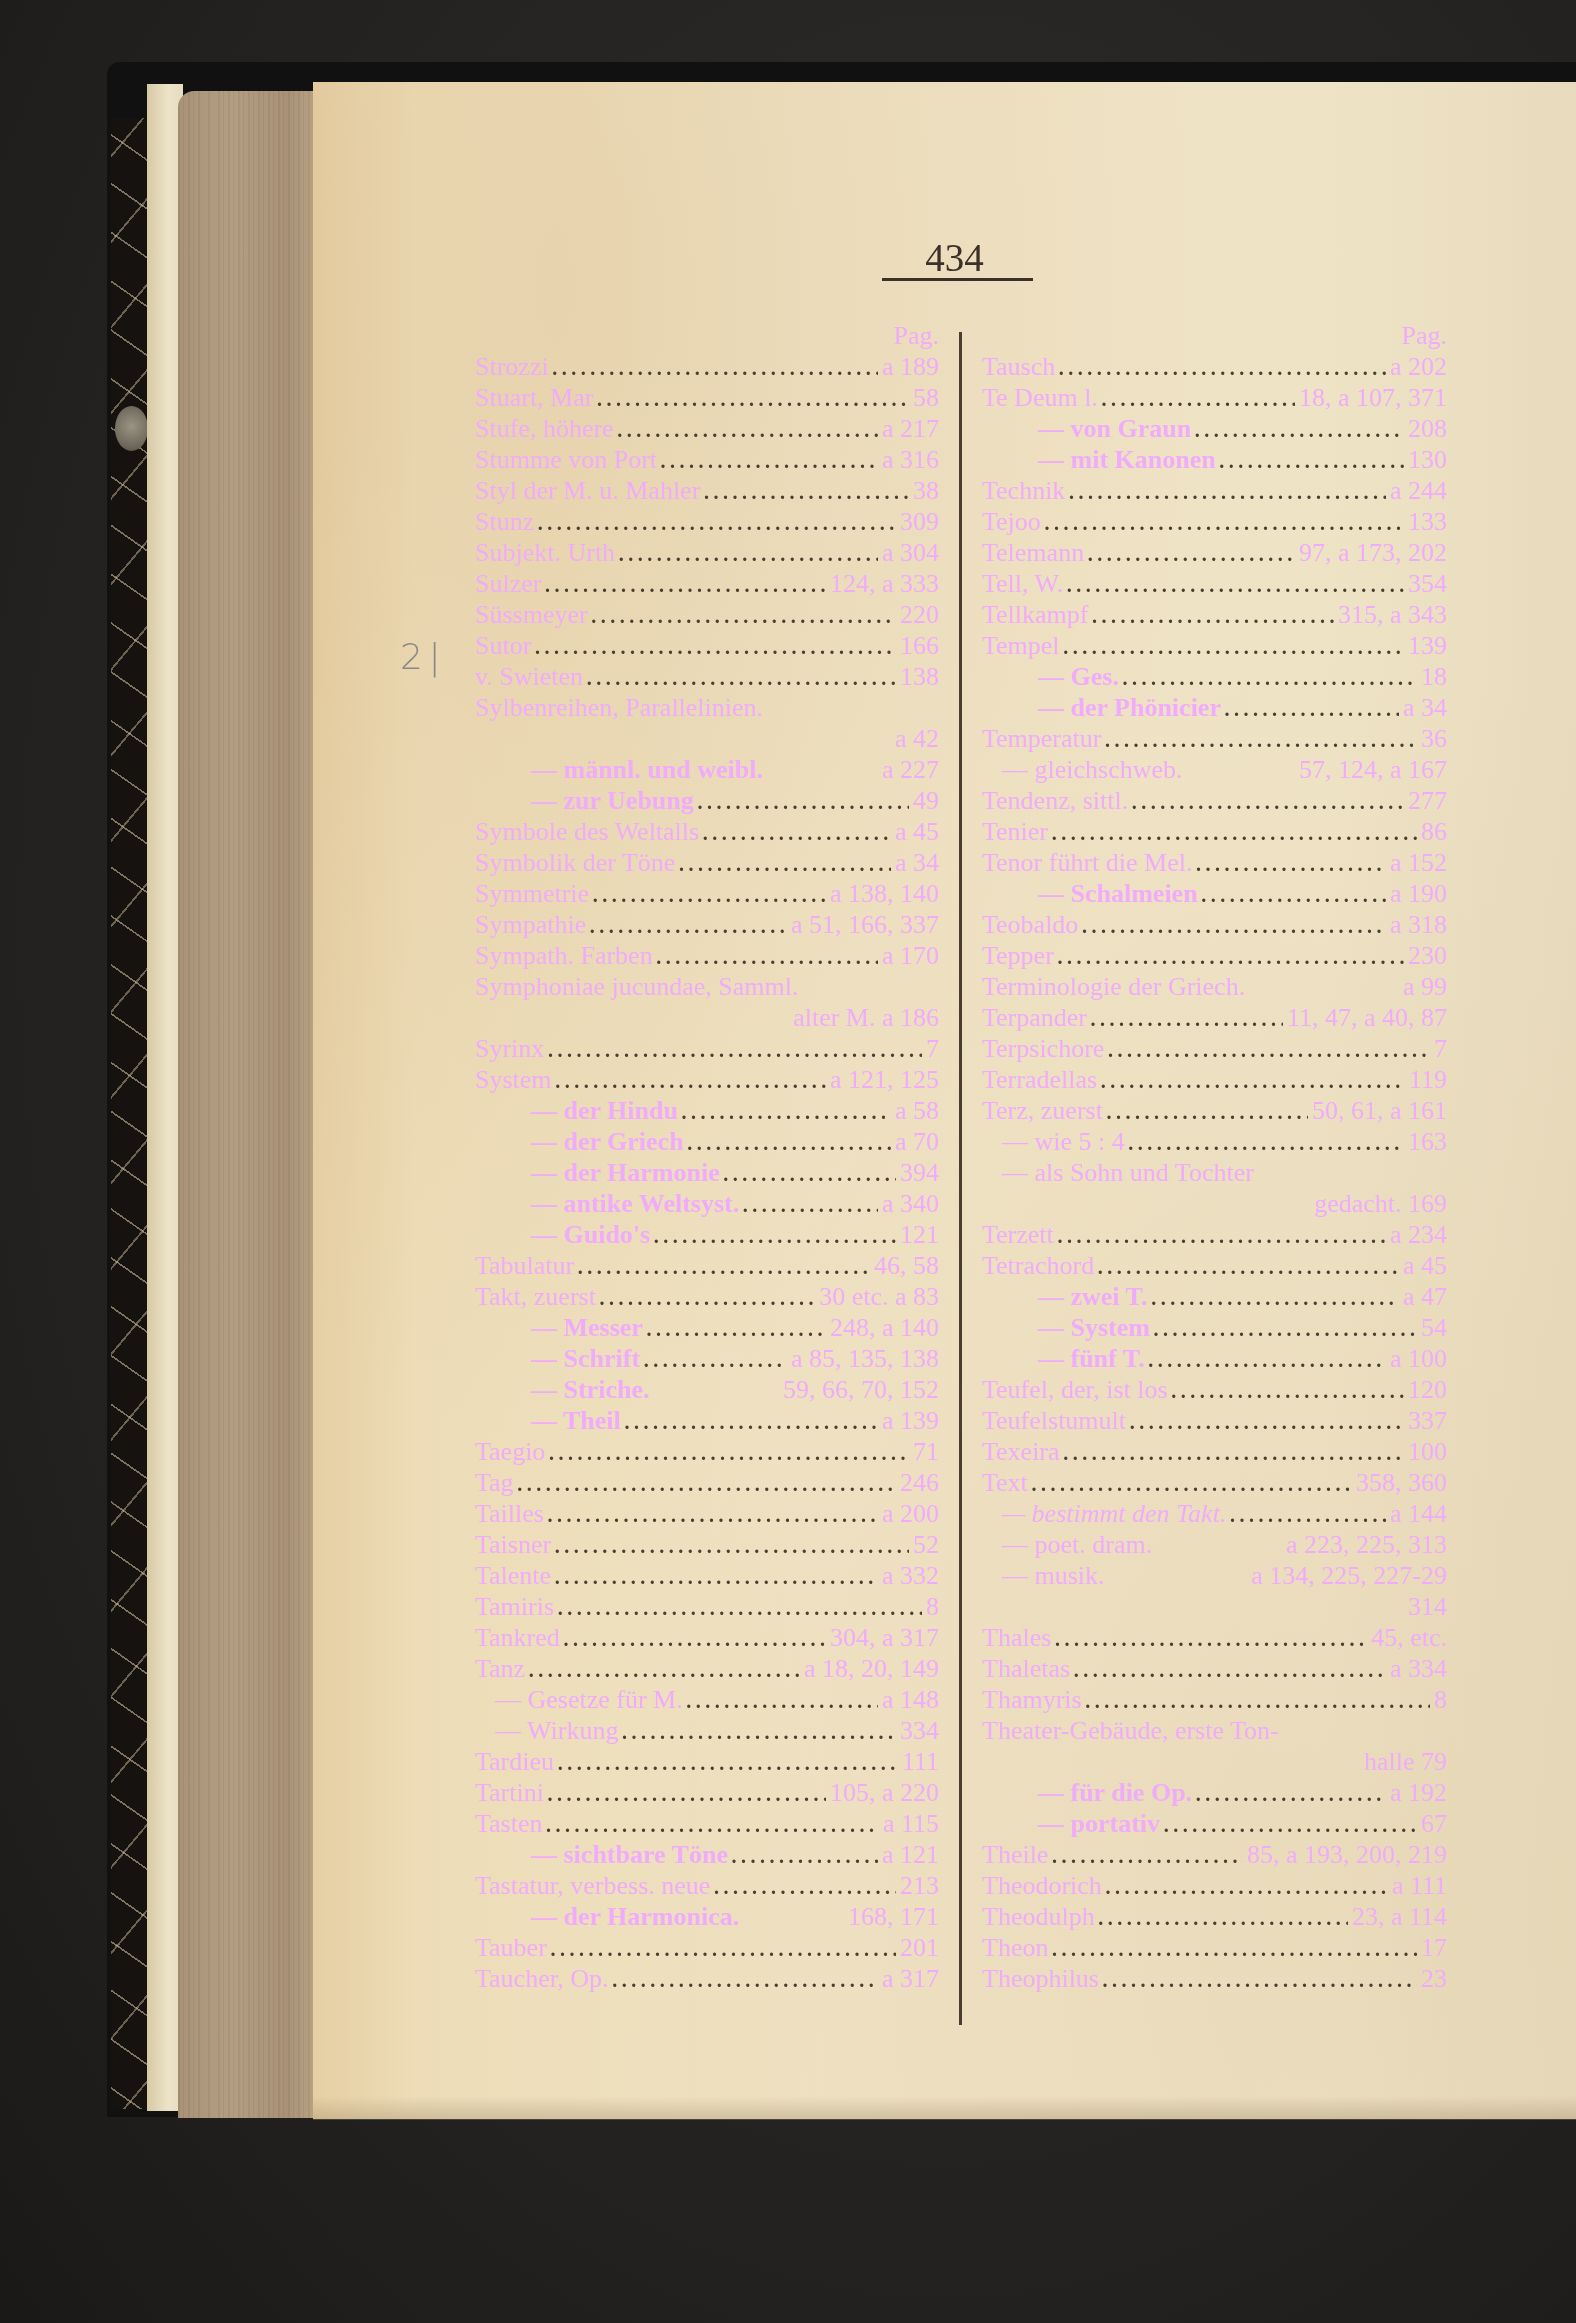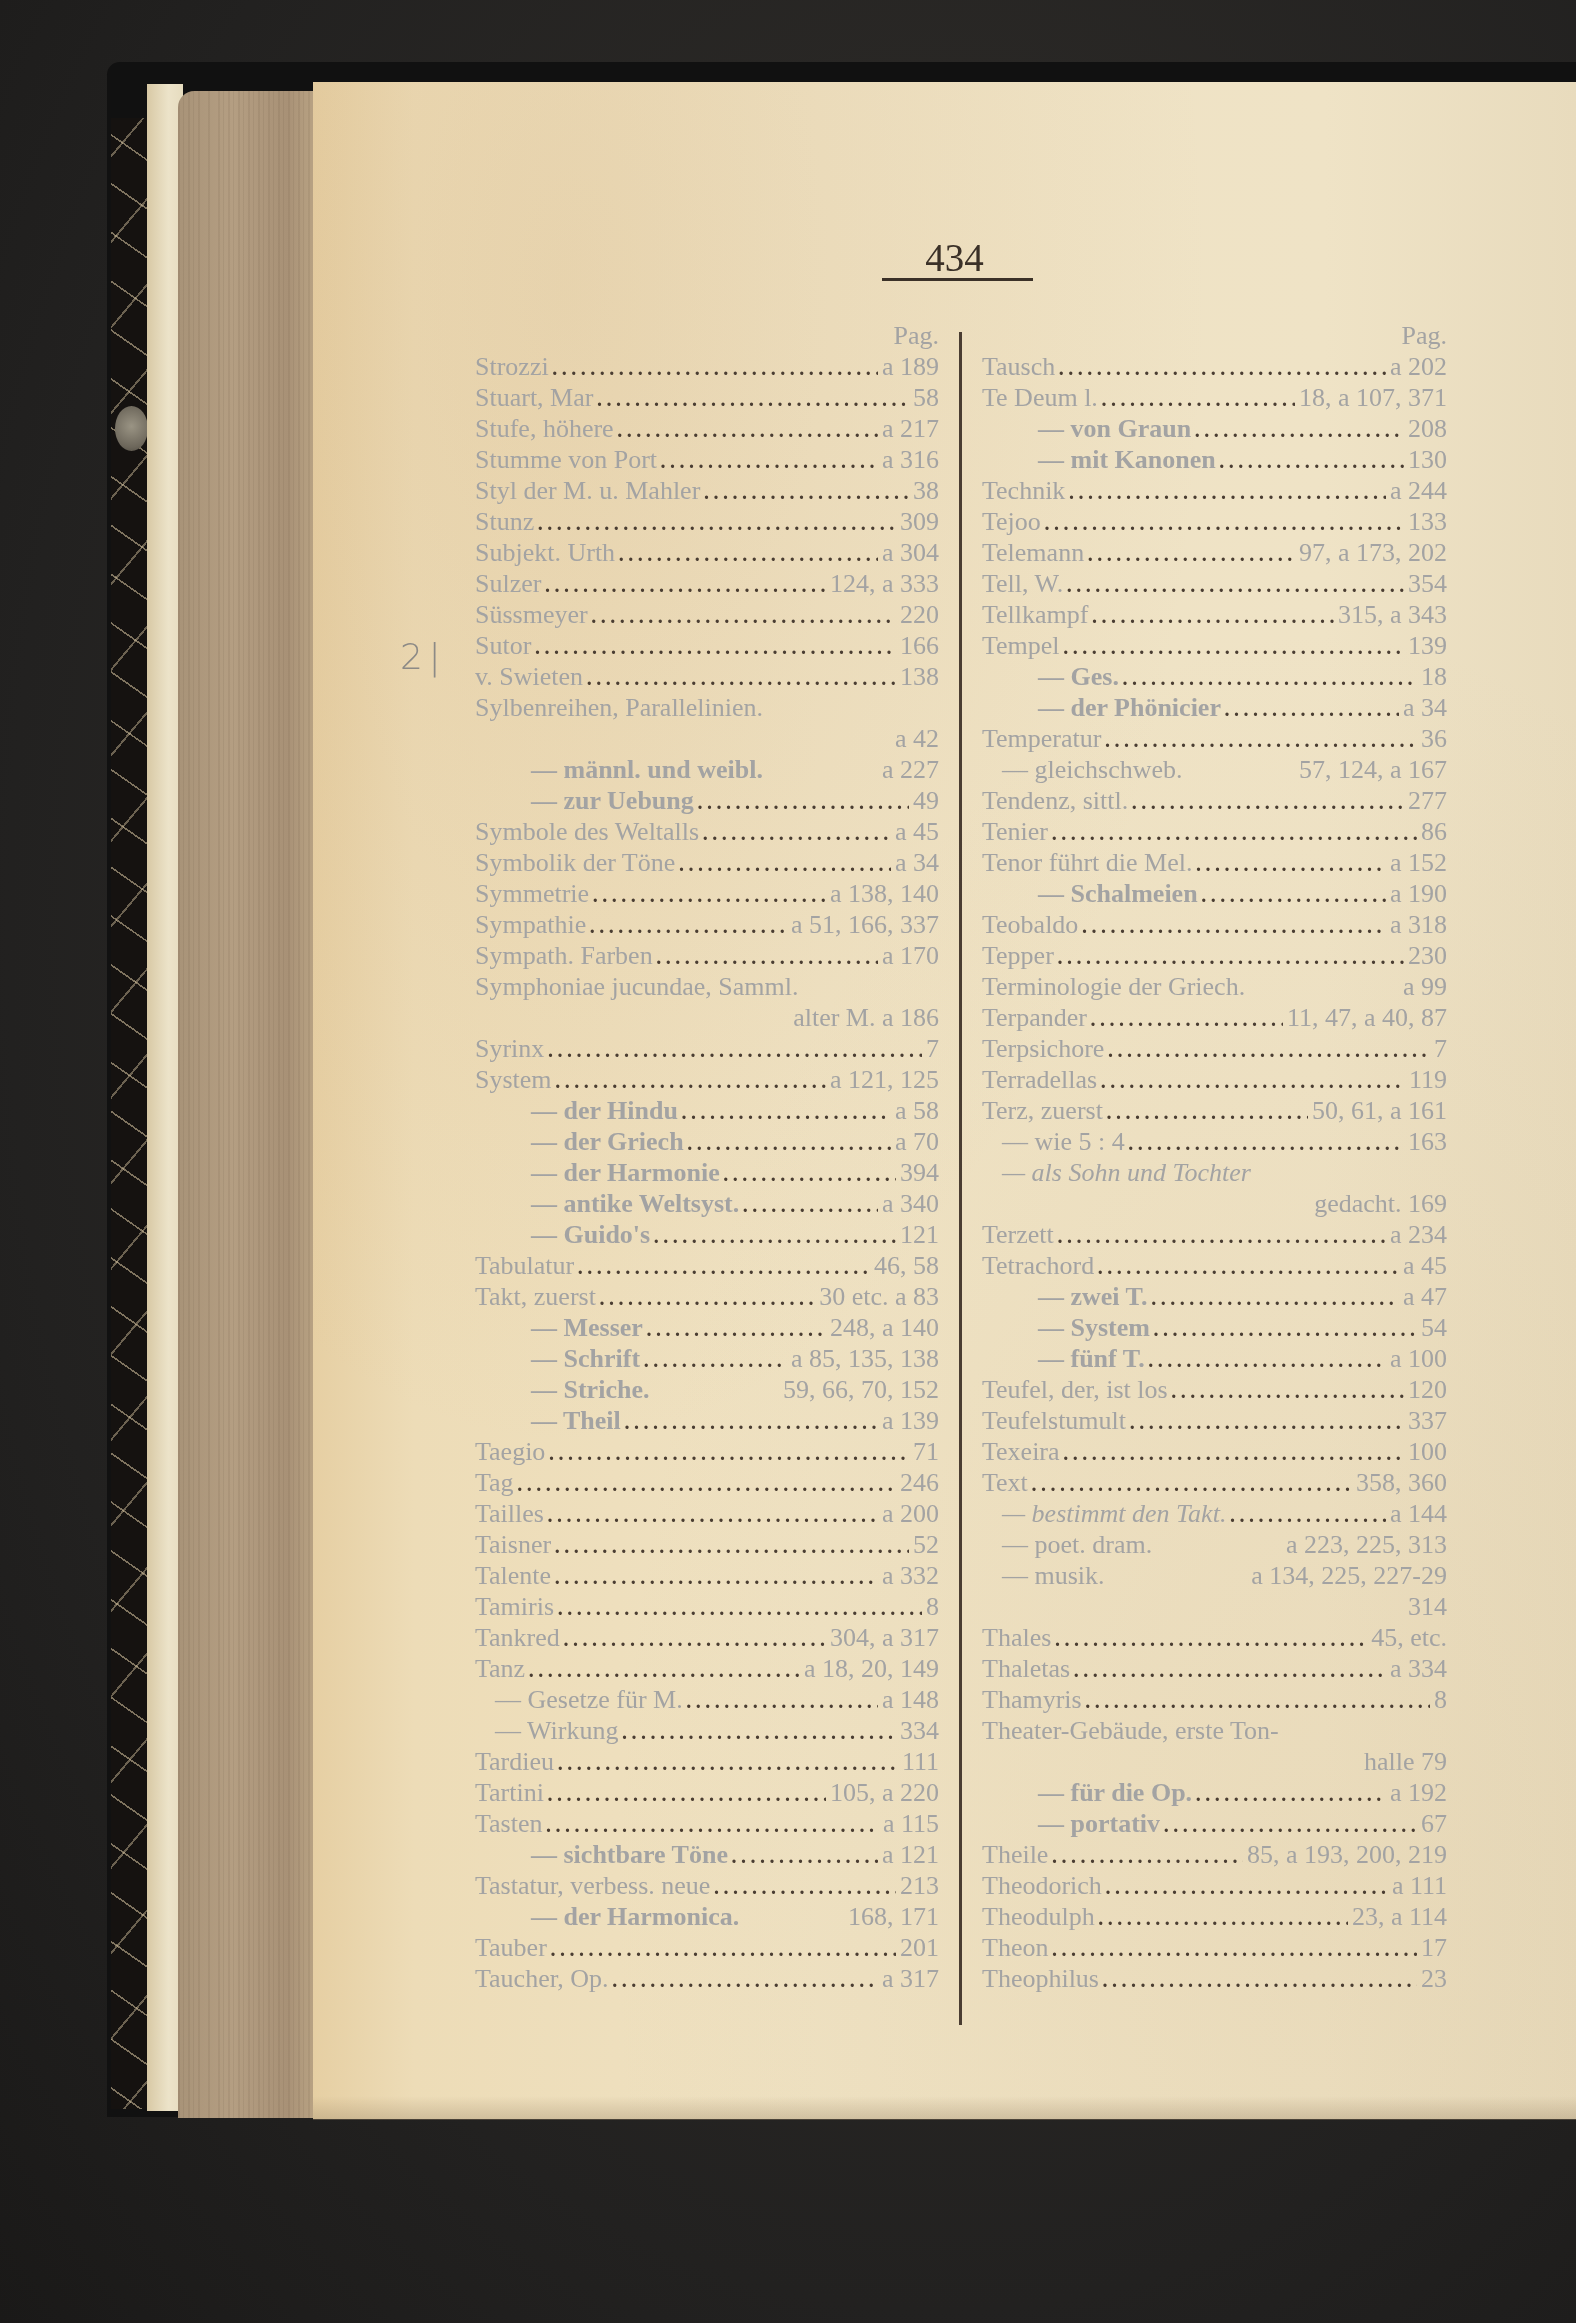--- a/index.html
+++ b/index.html
@@ -61,21 +61,21 @@
   .folio {
     position: absolute; left: 882px; top: 235px; width: 145px;
     text-align: center; font-size: 39px; color: #3b3128;
   }
   .folio-rule {
     position: absolute; left: 882px; top: 278px; width: 151px; height: 2.7px;
     background: #3b3128;
   }
   .column {
     position: absolute; top: 320px;
-    color: #a3a3a3;
+    color: #f0abfc;
     font-size: 26px; line-height: 31px;
   }
   .col-left { left: 475px; width: 464px; }
   .col-right { left: 982px; width: 465px; }
   .col-divider {
     position: absolute; left: 959px; top: 332px; width: 2.7px; height: 1693px;
     background: #4a3d32;
   }
   .pag { text-align: right; height: 31px; }
   .entry {
@@ -511,21 +511,21 @@
         <span class="term">Terz, zuerst</span>
         <span class="leader"></span>
         <span class="pages">50, 61, a 161</span>
       </div>
       <div class="entry">
         <span class="term" style="padding-left: 20px;">— wie 5 : 4</span>
         <span class="leader"></span>
         <span class="pages">163</span>
       </div>
       <div class="entry noleader">
-        <span class="term" style="padding-left: 20px; font-style: italic;">— als Sohn und Tochter</span>
+        <span class="term" style="padding-left: 20px;">— als Sohn und Tochter</span>
         <span class="leader"></span>
         <span class="pages"></span>
       </div>
       <div class="entry cont">
         <span class="term"></span>
         <span class="pages">gedacht. 169</span>
       </div>
       <div class="entry">
         <span class="term">Terzett</span>
         <span class="leader"></span>

